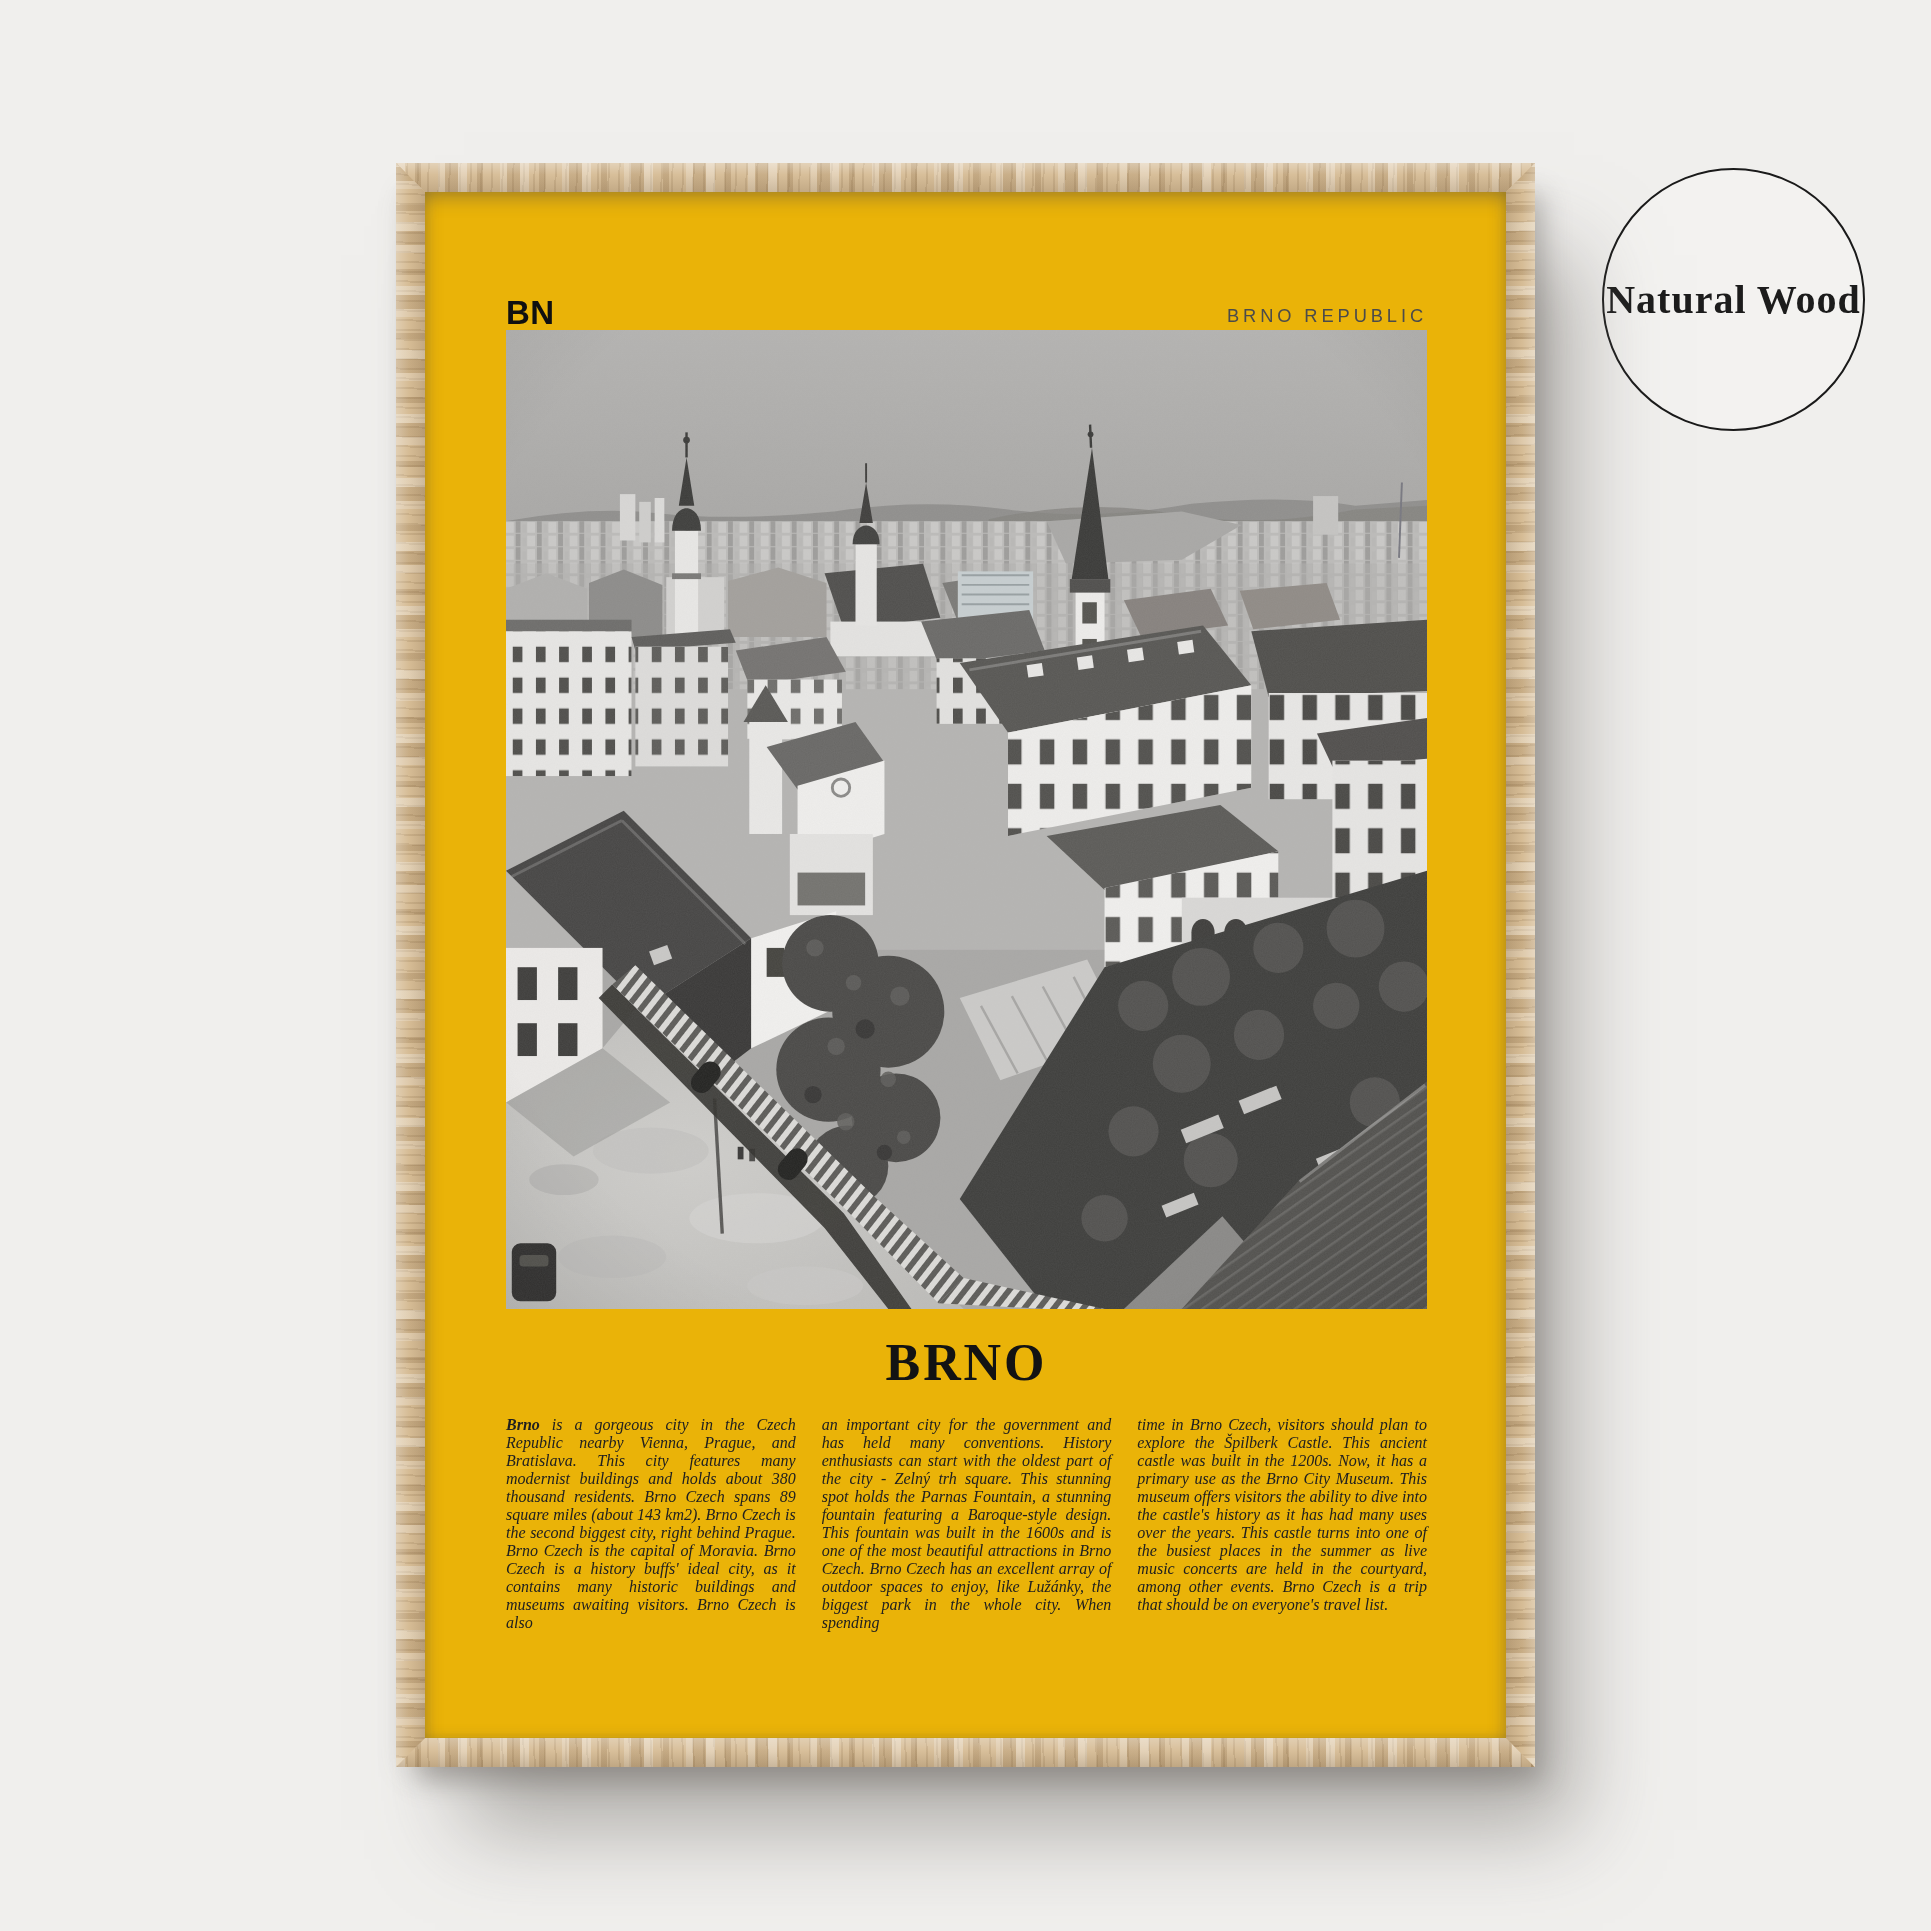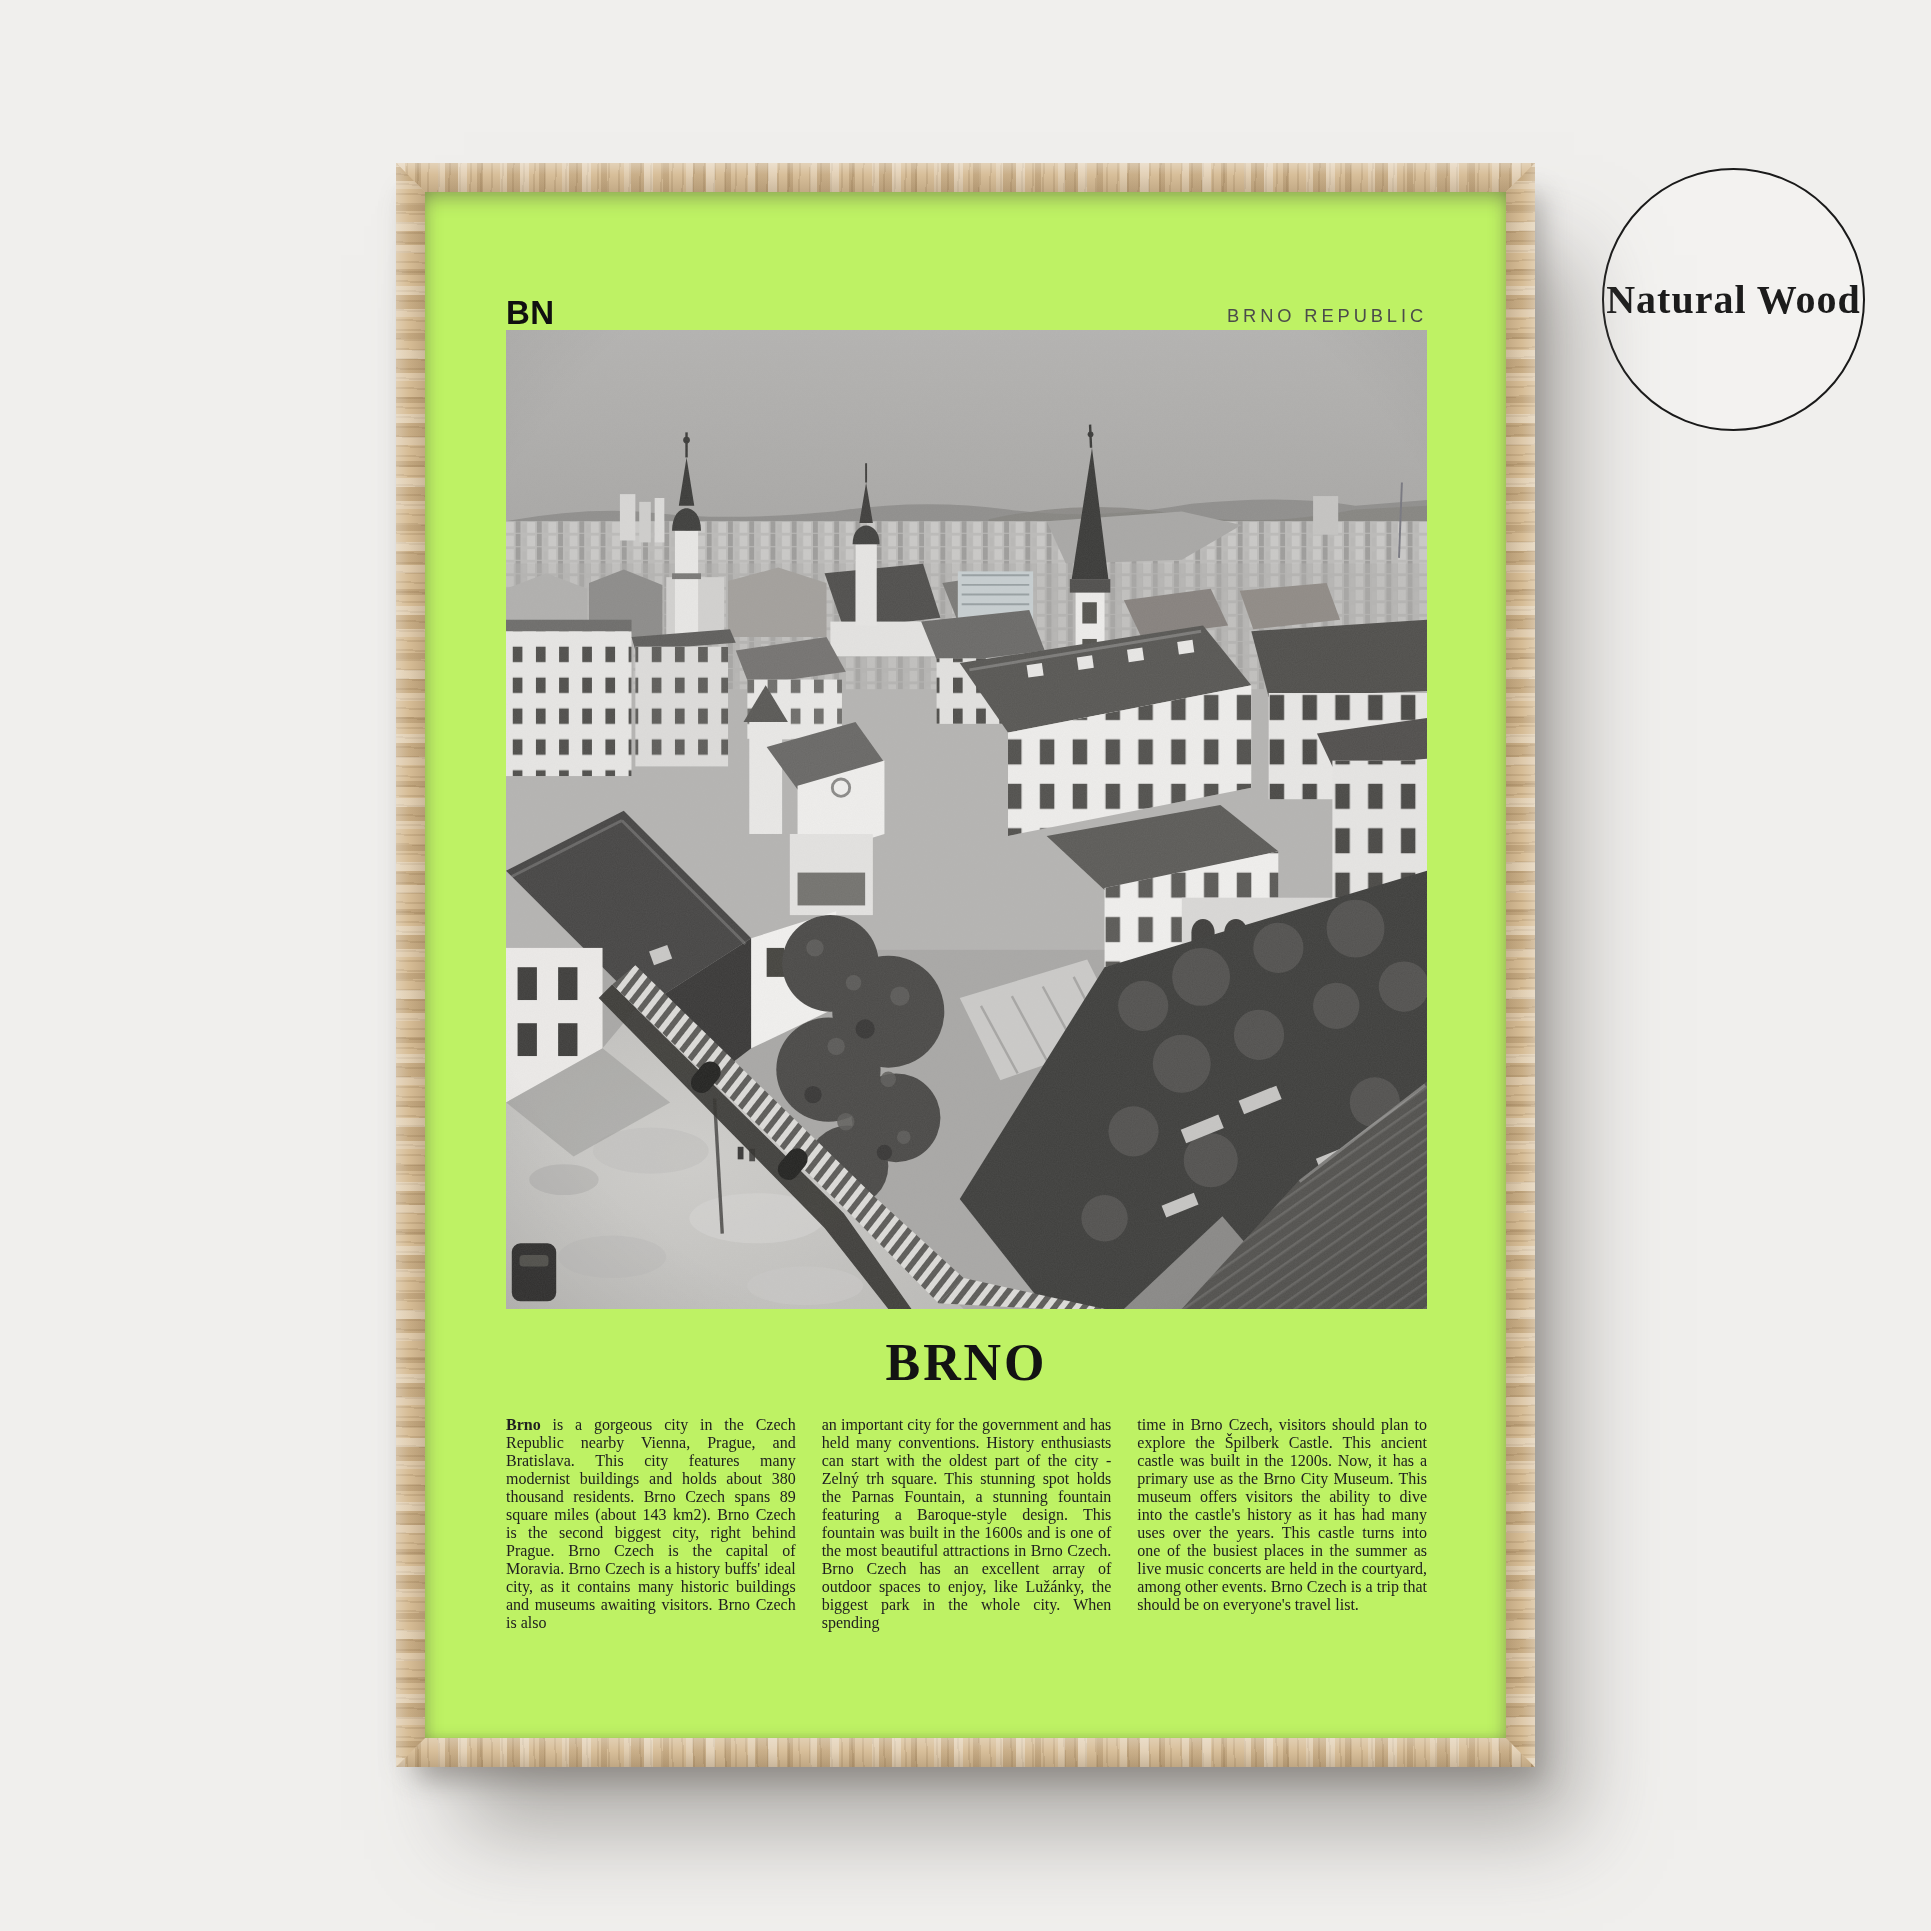--- a/index.html
+++ b/index.html
@@ -70,21 +70,21 @@
     background-image:
       linear-gradient(270deg, rgba(255,255,255,.28), rgba(255,255,255,0) 45%, rgba(80,55,25,.15) 100%),
       repeating-linear-gradient(0deg,
         rgba(255,255,255,.28) 0 8.7px, rgba(255,255,255,0) 8.7px 20px,
         rgba(118,84,42,.20) 20px 26px, rgba(255,255,255,0) 26px 42px,
         rgba(255,255,255,.20) 42px 50px, rgba(118,84,42,.15) 50px 64px),
       repeating-linear-gradient(178deg, rgba(101,72,36,.13) 0 1.9px, rgba(0,0,0,0) 1.9px 9.7px);}
 
   
   .mat{
-    position:absolute;inset:29px;background:#bef264;
+    position:absolute;inset:29px;background:#eab308;
     box-shadow:
       inset 0 15.4px 17.4px -8.7px rgba(88,82,74,.42),
       inset 13.5px 0 15.4px -10.6px rgba(88,82,74,.30),
       inset -13.5px 0 15.4px -10.6px rgba(88,82,74,.30),
       inset 0 -9.7px 13.5px -9.7px rgba(88,82,74,.26);
   }
   .poster-header{
     position:absolute;left:81px;width:921px;top:93px;height:44px;
     display:flex;justify-content:space-between;align-items:flex-end;
   }
@@ -102,21 +102,21 @@
   }
   .photo svg{display:block;width:921px;height:979px;}
   .poster-title{
     position:absolute;left:81px;width:921px;top:1141px;
     text-align:center;
     font-family:"Liberation Serif", serif;
     font-weight:700;font-size:52px;letter-spacing:2.9px;color:#131313;
   }
   .columns{
     position:absolute;left:81px;width:921px;top:1224px;
-    display:flex;gap:26px;
+    display:flex;gap:26px;font-style:italic;
   }
   .col{
     flex:1 1 0;
     font-family:"Liberation Serif", serif;
     font-size:16px;line-height:18px;color:#202020;
     text-align:justify;text-justify:inter-word;
   }
   .col .lead{font-weight:700;}
 </style>
 </head>

